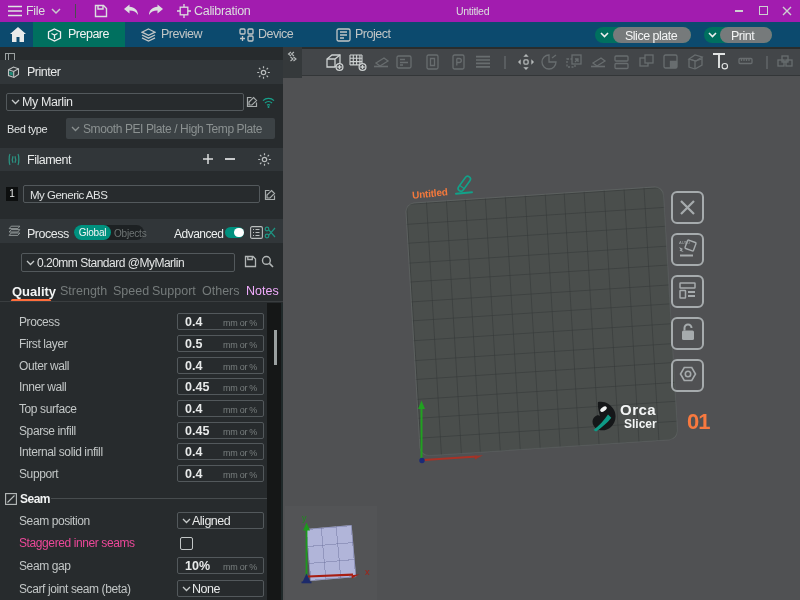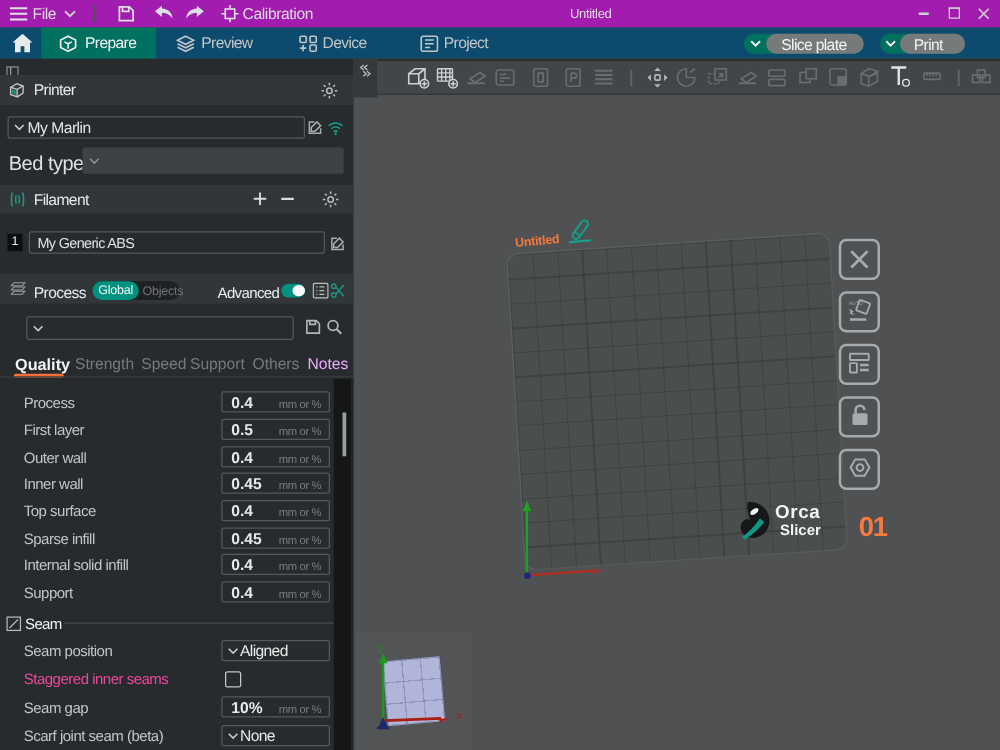--- a/index.html
+++ b/index.html
@@ -166,25 +166,26 @@
     </svg>
     <svg class="abs" style="left:262px;top:50px" width="13" height="11" viewBox="0 0 13 11">
       <g fill="none" stroke="#18a08a" stroke-width="1.3">
         <path d="M1 3.6a8 8 0 0 1 11 0"></path>
         <path d="M3 6a5.2 5.2 0 0 1 7 0"></path>
         <path d="M5 8.3a2.4 2.4 0 0 1 3 0"></path>
       </g>
       <circle cx="6.5" cy="10" r="1" fill="#18a08a"></circle>
     </svg>
 
-    <span class="abs lbl" style="left:7px;top:76px;color:#dfe2e2;font-size:16px">Bed type</span>
+    <span class="abs lbl" style="left:7px;top:76px;color:#dfe2e2;font-size:11px">Bed type</span>
     <div class="abs" style="left:66px;top:71px;width:209px;height:21px;background:#3c4245;border-radius:2px"></div>
     <svg class="abs" style="left:71px;top:79px" width="9" height="6" viewBox="0 0 9 6">
       <path d="M1 1l3.5 3.5L8 1" stroke="#8b9191" stroke-width="1.3" fill="none"></path>
     </svg>
+    <span class="abs greylbl" style="left:83px;top:75px;font-size:12px;white-space:nowrap">Smooth PEI Plate / High Temp Plate</span>
 
     <div class="sechdr" style="top:101px;height:23px"></div>
     <svg class="abs" style="left:8px;top:106px" width="12" height="13" viewBox="0 0 12 13">
       <g fill="none" stroke="#2b9180" stroke-width="1.3">
         <path d="M2 1C0.9 2.7 0.9 10.3 2 12"></path>
         <path d="M10 1c1.1 1.7 1.1 9.3 0 11"></path>
         <path d="M5 3.2c-0.6 1.5-0.6 5.1 0 6.6M7 3.2c0.6 1.5 0.6 5.1 0 6.6"></path>
       </g>
     </svg>
     <span class="abs hdrtxt" style="left:27px;top:106px">Filament</span>
@@ -237,20 +238,21 @@
         <circle cx="3" cy="3" r="1.8"></circle>
         <circle cx="3" cy="10" r="1.8"></circle>
         <path d="M4.8 3.8L11 11M11 2L4.8 9.2"></path>
       </g>
     </svg>
 
     <div class="inbox" style="left:21px;top:206px;width:214px;height:19px"></div>
     <svg class="abs" style="left:26px;top:213px" width="9" height="6" viewBox="0 0 9 6">
       <path d="M1 1l3.5 3.5L8 1" stroke="#c7cbcb" stroke-width="1.3" fill="none"></path>
     </svg>
+    <span class="abs lbl" style="left:37px;top:209px;color:#e4e6e6;font-size:12px;letter-spacing:-0.5px">0.20mm Standard @MyMarlin</span>
     <svg class="abs" style="left:244px;top:208px" width="13" height="13" viewBox="0 0 13 13">
       <path d="M1.5 1.5h7.5l2.5 2.5v7.5h-10z" fill="none" stroke="#b2b6b6" stroke-width="1.3"></path>
       <path d="M3.8 1.5v3h4.5v-3" fill="none" stroke="#b2b6b6" stroke-width="1.3"></path>
     </svg>
     <svg class="abs" style="left:261px;top:208px" width="13" height="13" viewBox="0 0 13 13">
       <circle cx="5.4" cy="5.4" r="3.9" fill="none" stroke="#b2b6b6" stroke-width="1.4"></circle>
       <path d="M8.4 8.4L12 12" stroke="#b2b6b6" stroke-width="1.6"></path>
     </svg>
 
     <span class="abs" style="left:12px;top:237px;color:#f2f4f4;font-size:13px;font-weight:bold">Quality</span>
@@ -300,21 +302,21 @@
     <span class="rowlbl" style="top:420px">Support</span>
     <div class="valbox" style="top:418px">
         <span class="v">0.4</span>
         <span class="u">mm or %</span>
       </div>
 
     <svg class="abs" style="left:5px;top:446px" width="12" height="12" viewBox="0 0 12 12">
       <rect x="0.6" y="0.6" width="10.8" height="10.8" fill="none" stroke="#b9bdbd" stroke-width="1.1"></rect>
       <path d="M2.5 9.5L9.5 2.5" stroke="#b9bdbd" stroke-width="1.1"></path>
     </svg>
-    <span class="abs" style="left:20px;top:445px;color:#f0f2f2;font-size:12px;font-weight:normal;letter-spacing:-0.5px">Seam</span>
+    <span class="abs" style="left:20px;top:445px;color:#f0f2f2;font-size:12px;font-weight:bold;letter-spacing:-0.5px">Seam</span>
     <div class="abs" style="left:51px;top:451px;width:219px;height:1px;background:#474c4e"></div>
     <span class="rowlbl" style="top:467px;color:#c2c6c6">Seam position</span>
     <div class="valbox" style="top:465px"></div>
     <svg class="abs" style="left:182px;top:471px" width="9" height="6" viewBox="0 0 9 6">
       <path d="M1 1l3.5 3.5L8 1" stroke="#c7cbcb" stroke-width="1.3" fill="none"></path>
     </svg>
     <span class="abs" style="left:192px;top:467px;color:#e8eaea;font-size:12.5px;letter-spacing:-0.5px">Aligned</span>
     <span class="rowlbl" style="top:489px;color:#ec4899">Staggered inner seams</span>
     <div class="abs" style="left:180px;top:490px;width:13px;height:13px;border:1.4px solid #c2c6c6;border-radius:2px"></div>
     <span class="rowlbl" style="top:512px;color:#c2c6c6">Seam gap</span>

